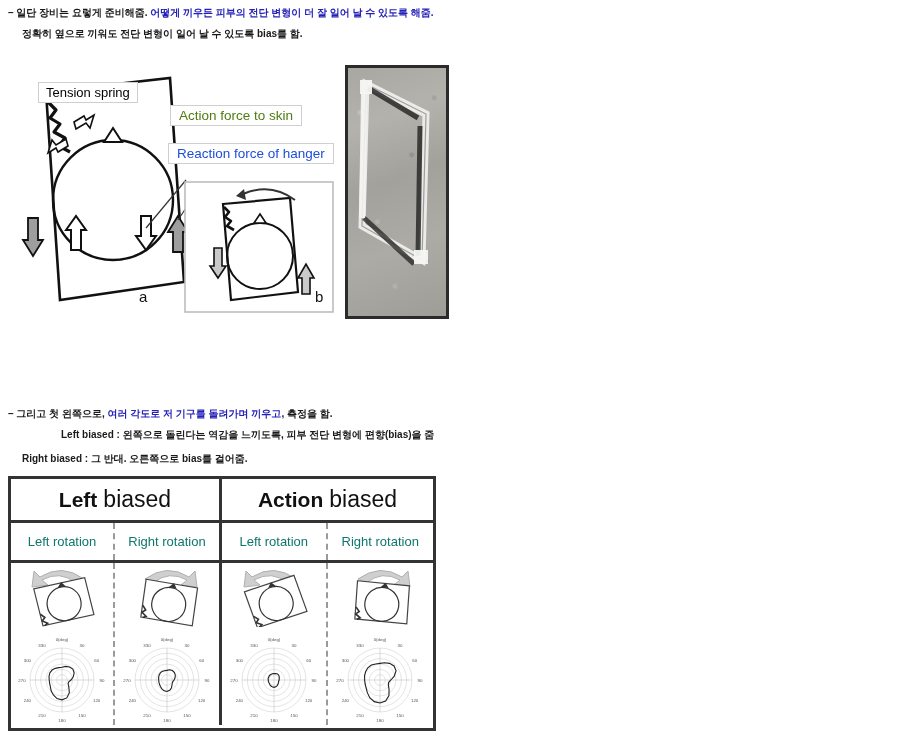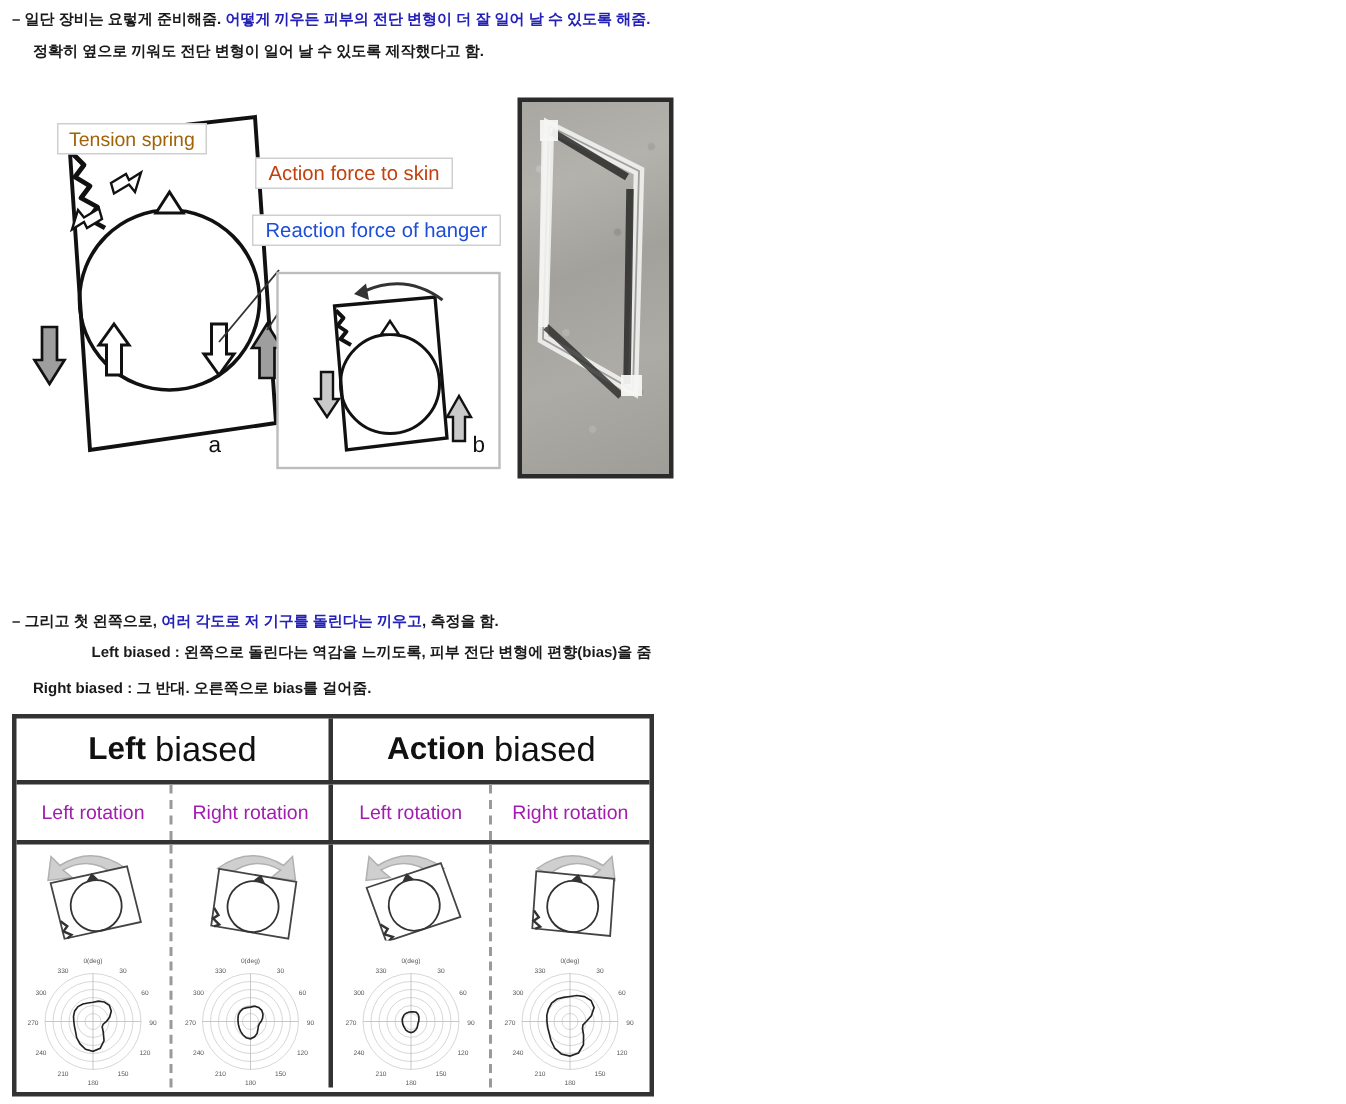--- a/index.html
+++ b/index.html
@@ -57,37 +57,37 @@
   .half.left{border-right:3px solid #333;}
   .bias-title{
     width:100%;display:flex;align-items:center;justify-content:center;
     font-size:21px;color:#111;
   }
   .bias-title b{font-weight:bold;}
   .bias-title span.thin{font-weight:normal;margin-left:6px;font-size:23px;}
   .quarter{
     width:50%;box-sizing:border-box;
     display:flex;align-items:center;justify-content:center;
-    font-size:13px;color:#a21caf;
+    font-size:13px;color:#0f766e;
   }
   .quarter.dash-right{border-right:2px dashed #9a9a9a;}
   .cellq{
     width:50%;box-sizing:border-box;
     display:flex;flex-direction:column;align-items:center;justify-content:flex-start;
     padding-top:2px;
   }
   .cellq.dash-right{border-right:2px dashed #9a9a9a;}
   .hanger-mini{display:block;}
   .polar-mini{display:block;margin-top:1px;}
 </style>
 </head>
 <body>
 
 <div class="note-line" id="note-1" style="left:8px;top:6px;"><span>– </span><span>일단 장비는 요렇게 준비해줌. </span><span class="em">어떻게 끼우든 피부의 전단 변형이 더 잘 일어 날 수 있도록 해줌.</span></div>
-<div class="note-line" id="note-2" style="left:22px;top:27px;"><span>정확히 옆으로 끼워도 전단 변형이 일어 날 수 있도록 제작했다고 함.</span></div>
+<div class="note-line" id="note-2" style="left:22px;top:27px;"><span>정확히 옆으로 끼워도 전단 변형이 일어 날 수 있도록 bias를 함.</span></div>
 
 <div id="figure-top">
 
   <svg id="fig-svg" width="430" height="258" viewBox="0 0 430 258">
 
     <g>
       <polygon points="28,32 152,18 166,222 42,240" fill="#ffffff" stroke="#111" stroke-width="2.6"></polygon>
 
       <circle cx="95" cy="140" r="60" fill="none" stroke="#111" stroke-width="2.4"></circle>
 
@@ -121,24 +121,24 @@
       <path d="M206,147 L211,152 L207,157 L213,161 L209,166 L216,170" fill="none" stroke="#111" stroke-width="2.6" stroke-linejoin="round"></path>
 
       <path d="M225,134 q28,-12 52,6" fill="none" stroke="#333" stroke-width="2"></path>
       <polygon points="226,129 218,136 228,140" fill="#333"></polygon>
 
       <polygon points="196,188 204,188 204,206 208,206 200,218 192,206 196,206" fill="#c9c9c9" stroke="#111" stroke-width="1.6"></polygon>
       <polygon points="280,218 288,204 296,218 292,218 292,234 284,234 284,218" fill="#c9c9c9" stroke="#111" stroke-width="1.6"></polygon>
     </g>
   </svg>
 
-  <div style="position:absolute;left:20px;top:22px;border:1px solid #cfcfcf;background:#fff;padding:2px 7px;font-size:13px;color:#a16207;">
+  <div style="position:absolute;left:20px;top:22px;border:1px solid #cfcfcf;background:#fff;padding:2px 7px;font-size:13px;color:#000000;">
     <span>Tension spring</span>
   </div>
-  <div style="position:absolute;left:152px;top:45px;border:1px solid #cfcfcf;background:#fff;padding:2px 8px;font-size:13.5px;color:#c2410c;">
+  <div style="position:absolute;left:152px;top:45px;border:1px solid #cfcfcf;background:#fff;padding:2px 8px;font-size:13.5px;color:#4d7c0f;">
     <span>Action force to skin</span>
   </div>
   <div style="position:absolute;left:150px;top:83px;border:1px solid #cfcfcf;background:#fff;padding:2px 8px;font-size:13.5px;color:#1d4ed8;">
     <span>Reaction force of hanger</span>
   </div>
 
   <div style="position:absolute;left:121px;top:228px;font-size:15px;color:#111;">
     <span>a</span>
   </div>
   <div style="position:absolute;left:297px;top:228px;font-size:15px;color:#111;">
@@ -153,21 +153,21 @@
       <path d="M20,20 L70,50" stroke="#2a2a28" stroke-width="5" opacity=".85"></path>
       <path d="M72,58 L70,188" stroke="#2a2a28" stroke-width="5" opacity=".85"></path>
       <path d="M16,150 L66,196" stroke="#2a2a28" stroke-width="5" opacity=".8"></path>
       <path d="M16,24 L14,150" stroke="#f4f4f2" stroke-width="6" opacity=".9"></path>
       <rect x="12" y="12" width="12" height="14" fill="#f5f5f3" opacity=".95"></rect>
       <rect x="66" y="182" width="14" height="14" fill="#f5f5f3" opacity=".95"></rect>
     </svg>
   </div>
 </div>
 
-<div class="note-line" id="note-3" style="left:8px;top:407px;"><span>– </span><span>그리고 첫 왼쪽으로, </span><span class="em">여러 각도로 저 기구를 돌린다는 끼우고</span><span>, 측정을 함.</span></div>
+<div class="note-line" id="note-3" style="left:8px;top:407px;"><span>– </span><span>그리고 첫 왼쪽으로, </span><span class="em">여러 각도로 저 기구를 돌려가며 끼우고</span><span>, 측정을 함.</span></div>
 <div class="note-line" id="note-4" style="left:22px;top:428px;font-weight:bold;padding-left:39px;"><span>Left biased : 왼쪽으로 돌린다는 역감을 느끼도록, 피부 전단 변형에 편향(bias)을 줌</span></div>
 <div class="note-line" id="note-5" style="left:22px;top:452px;font-weight:bold;"><span>Right biased : 그 반대. 오른쪽으로 bias를 걸어줌.</span></div>
 
 <div id="results-table">
 
   <div class="tbl-row row-bias">
     <div class="half left">
       <div class="bias-title">
         <b>Left</b>
           <span class="thin">biased</span>

